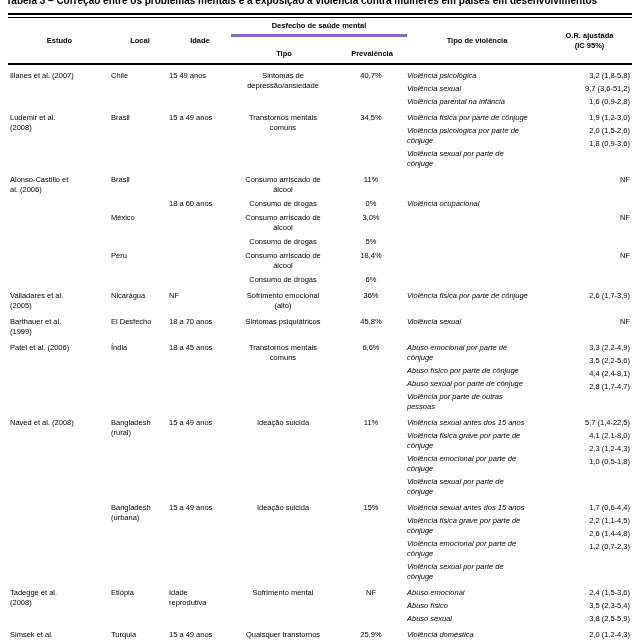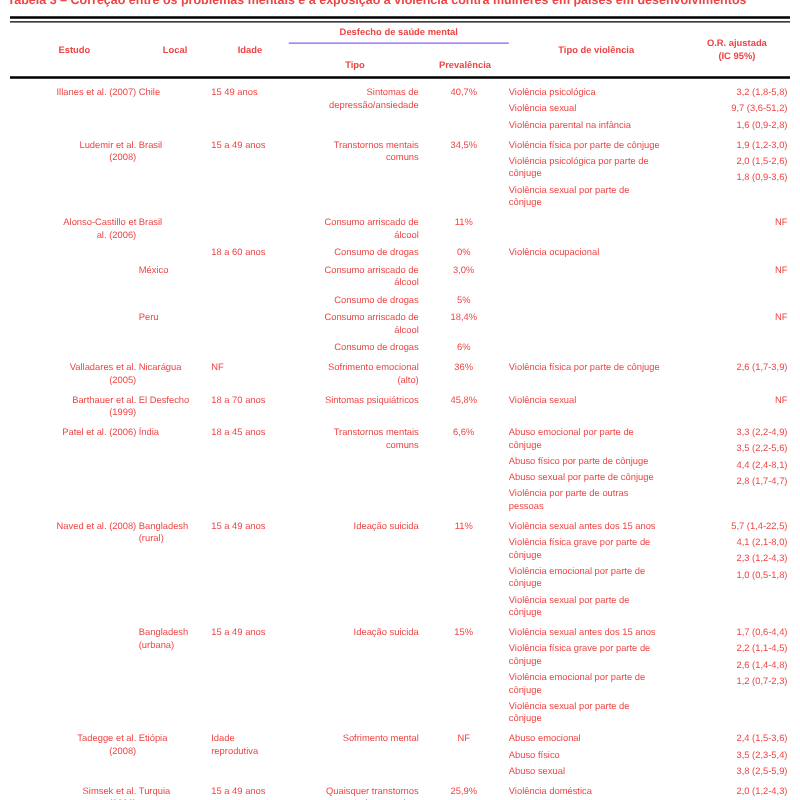--- a/index.html
+++ b/index.html
@@ -3,21 +3,21 @@
 <meta charset="utf-8">
 <style>
   html, body { margin: 0; padding: 0; background: #e8e8e8; }
   .page {
     position: relative;
     width: 640px;
     height: 640px;
     background: #ffffff;
     overflow: hidden;
     font-family: "Liberation Sans", sans-serif;
-    color: #ef4444;
+    color: #000000;
     margin: 0 auto;
   }
   .title {
     position: absolute;
     top: -5px;
     left: 6px;
     font-size: 10px;
     font-weight: bold;
     white-space: nowrap;
     letter-spacing: 0px;
@@ -46,44 +46,44 @@
   col.c-or     { width: 85px;  }
 
   thead th {
     font-size: 7.5px;
     font-weight: bold;
     text-align: center;
     vertical-align: middle;
     padding: 3px 0 2px 0;
   }
   thead th.desfecho {
-    border-bottom: 1px solid #8b5cf6;
+    border-bottom: 3px solid #8b5cf6;
     vertical-align: bottom;
     padding-bottom: 3px;
   }
   thead th.sub { padding: 12px 0 4px 0; vertical-align: top; }
   thead th.or-h div { line-height: 10px; }
   tr.rule td {
     height: 2px;
     background: #000;
     padding: 0;
     line-height: 0;
     font-size: 0;
   }
   tbody td {
     vertical-align: top;
     padding: 6px 2px 0 0;
   }
   tbody tr.cont td { padding-top: 4px; }
-  td.estudo { text-align: right; padding-left: 2px; }
+  td.estudo { text-align: left; padding-left: 2px; }
   td.local  { text-align: left; }
   td.idade  { text-align: left; }
-  td.tipo   { text-align: right; margin-left: 12px; }
+  td.tipo   { text-align: center; margin-left: 12px; }
   td.prev   { text-align: center; margin-top: 37px; }
-  td.viol   { text-align: left; }
+  td.viol   { text-align: left; font-style: italic; }
   td.or     { text-align: right; }
   .line { white-space: nowrap; }
   .item { margin-bottom: 3px; }
   .item:last-child { margin-bottom: 0; }
 </style>
 </head>
 <body>
 
 <div class="page">
   <div class="title">Tabela 3 – Correção entre os problemas mentais e a exposição à violência contra mulheres em países em desenvolvimentos</div>

